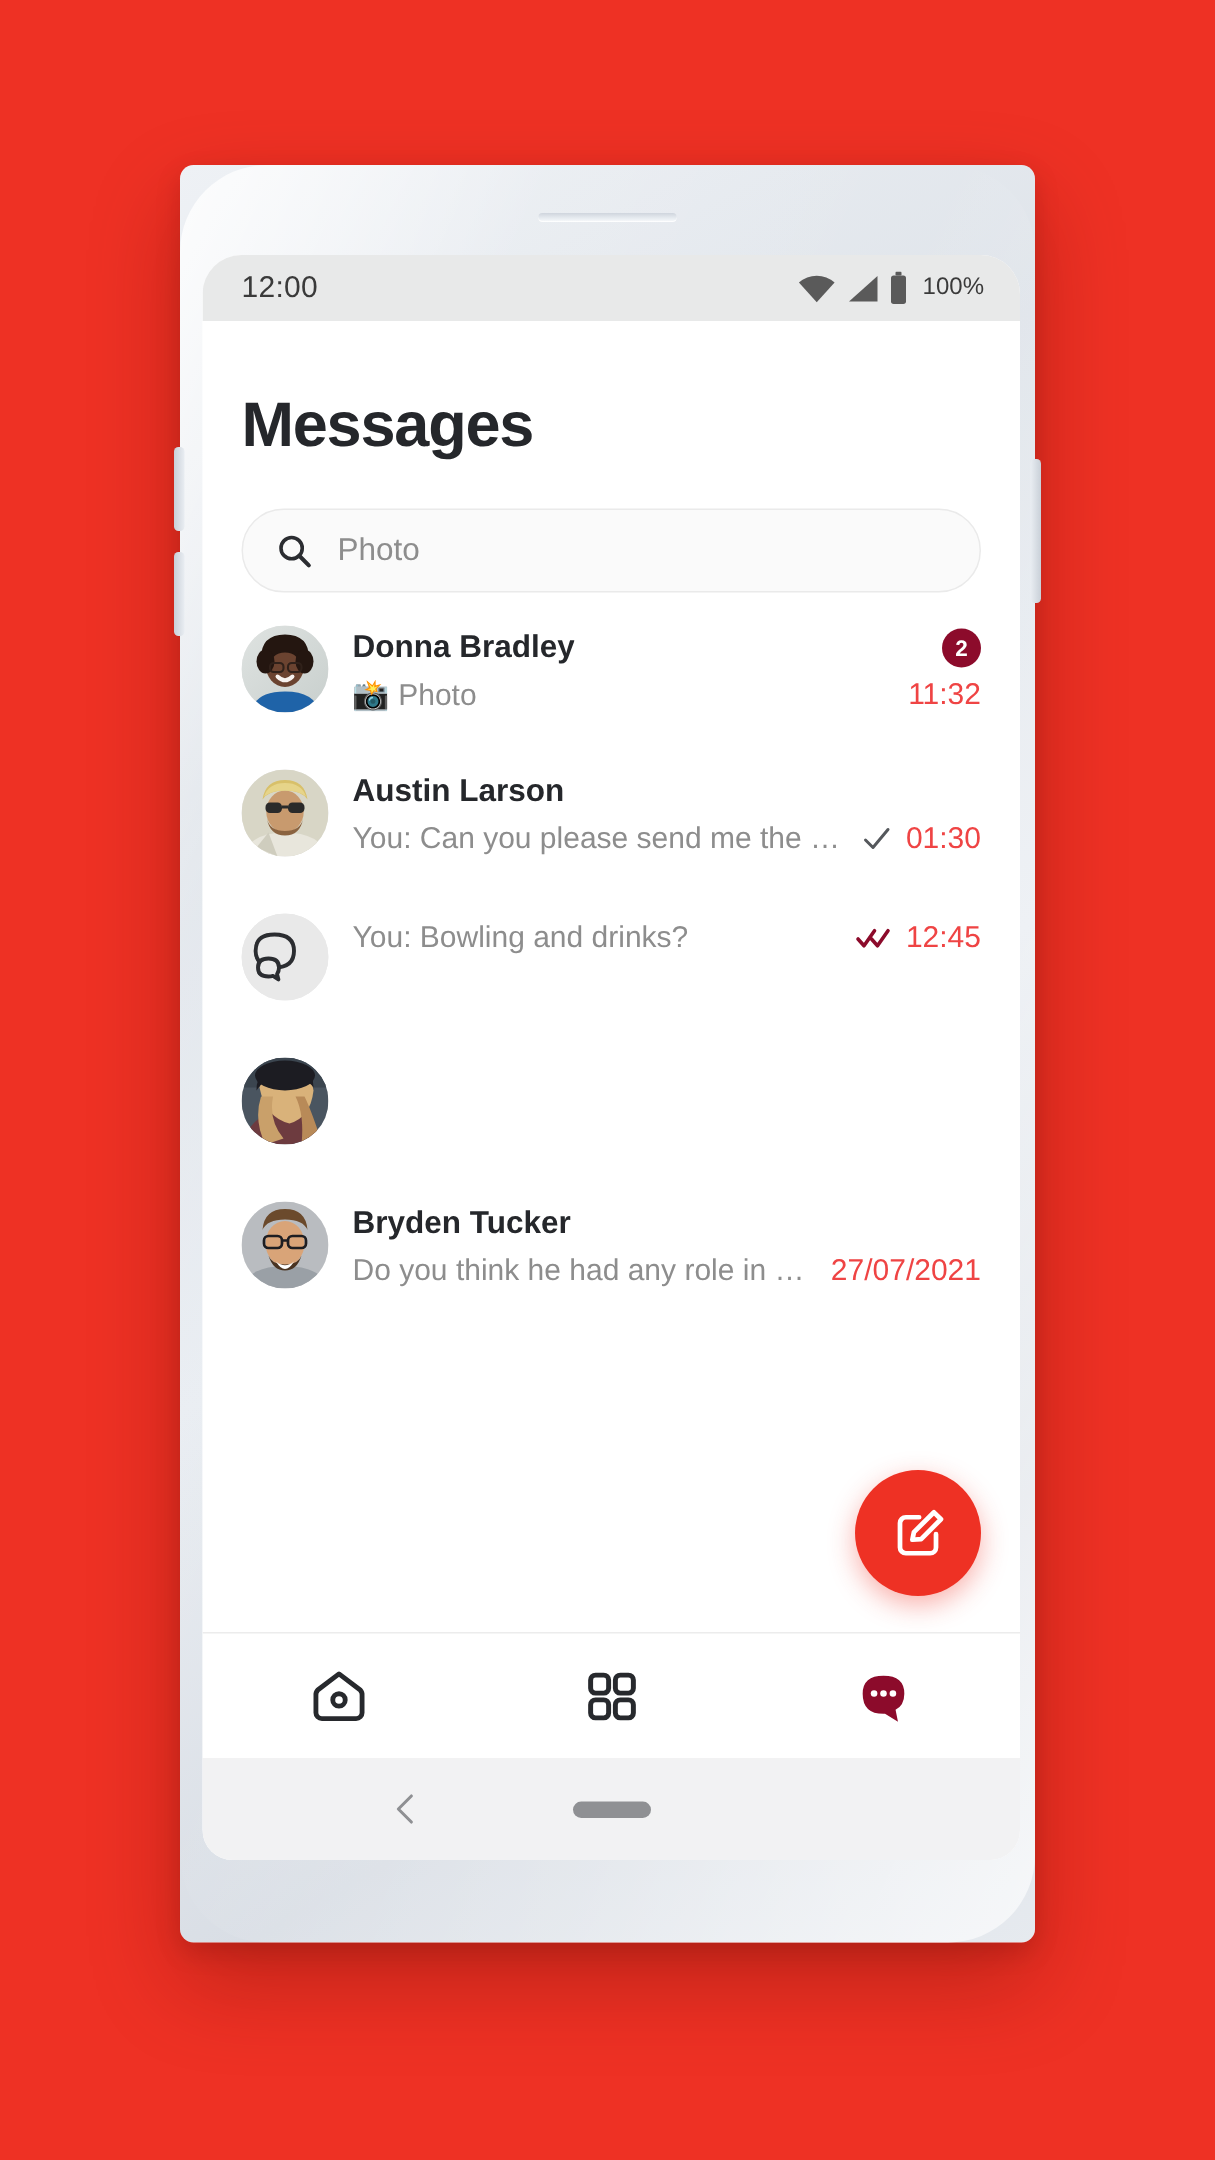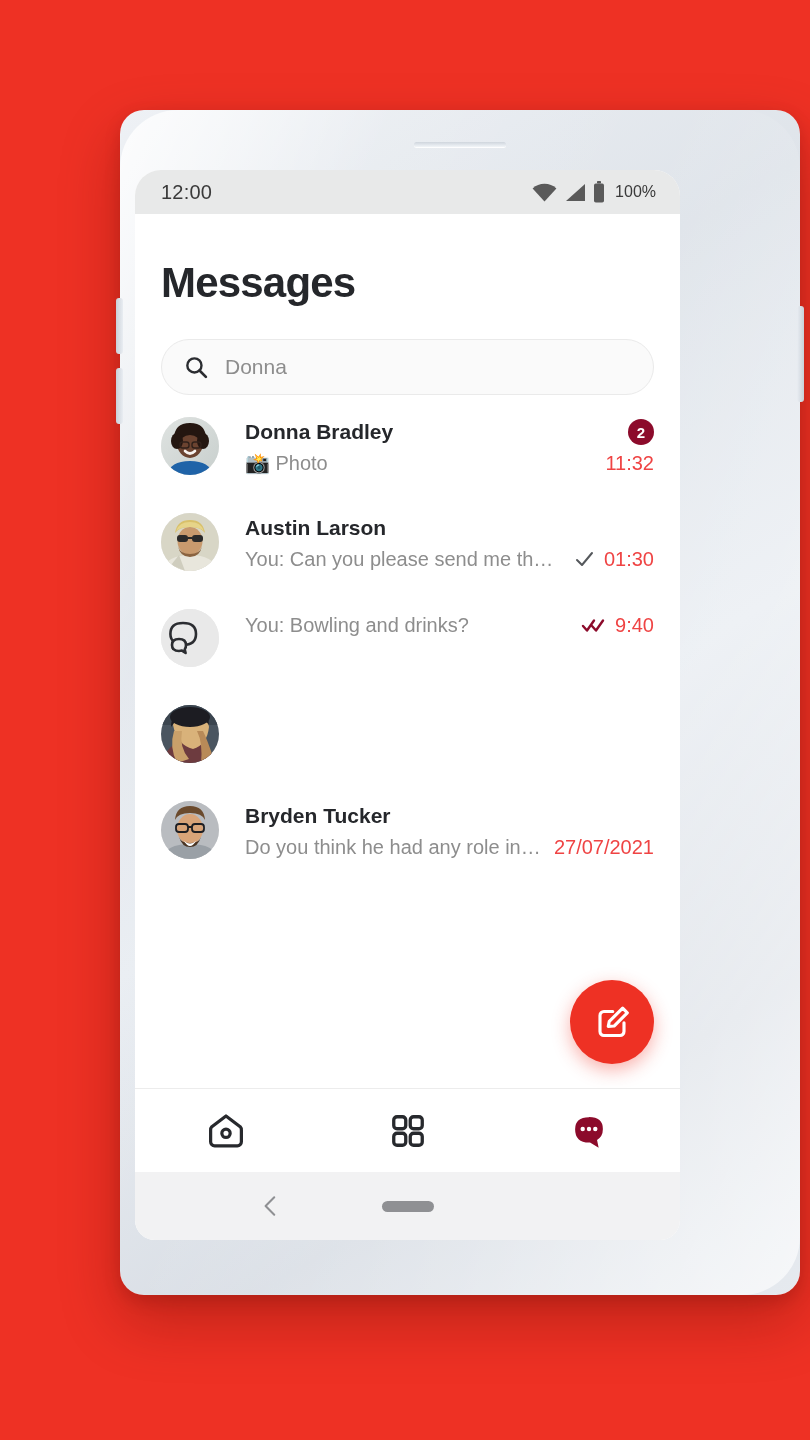--- a/index.html
+++ b/index.html
@@ -14,23 +14,23 @@
     background: #EE3124;
     font-family: "Liberation Sans", sans-serif;
     position: relative;
   }
 
   
   #phone-frame {
     position: absolute;
     left: 120px;
     top: 110px;
-    width: 680px;
+    width: 570px;
     height: 1185px;
-    border-radius: 24px;
+    border-radius: 9px;
     background: linear-gradient(150deg, #eef1f5 0%, #dfe4ea 28%, #e9edf2 55%, #d9dee5 80%, #e6eaef 100%);
     box-shadow: 0 26px 60px rgba(90, 8, 0, 0.32),
                 0 6px 16px rgba(90, 8, 0, 0.18);
   }
 
   
   #phone-bezel-gloss {
     position: absolute;
     inset: 0;
     border-radius: 58px;
@@ -137,21 +137,21 @@
 
   
   #conversation-list {
     margin-top: 16px;
     padding: 0 26px;
   }
   .conv-row {
     display: flex;
     align-items: flex-start;
     height: 96px;
-    gap: 26px;
+    gap: 16px;
   }
   .avatar {
     width: 58px;
     height: 58px;
     border-radius: 50%;
     flex: none;
     margin-top: 6px;
     overflow: hidden;
     position: relative;
     background: #e9e9e9;
@@ -311,21 +311,21 @@
 
     <div id="app-body">
 
       <h1 id="page-title">Messages</h1>
 
       <div id="search-bar">
         <svg width="25" height="25" viewBox="0 0 24 24">
           <circle cx="10" cy="10" r="6.8" fill="none" stroke="#2b2d31" stroke-width="2.3"></circle>
           <line x1="14.9" y1="14.9" x2="21" y2="21" stroke="#2b2d31" stroke-width="2.6" stroke-linecap="round"></line>
         </svg>
-        <span id="search-placeholder">Donna</span>
+        <span id="search-placeholder">Photo</span>
       </div>
 
       <div id="conversation-list">
 
         <div class="conv-row">
           <div class="avatar">
             <svg viewBox="0 0 58 58">
               <defs>
                 <linearGradient id="bgD" x1="0" y1="0" x2="1" y2="1">
                   <stop offset="0" stop-color="#dfe3e1"></stop>
@@ -399,21 +399,21 @@
             </svg>
           </div>
           <div class="conv-main">
             <div class="conv-botrow">
               <span class="conv-preview">You: Bowling and drinks?</span>
               <span class="conv-meta">
                 <svg width="25" height="16" viewBox="0 0 25 16">
                   <path d="M2 9 L6 13.5 L13 3.5" fill="none" stroke="#8C0B2B" stroke-width="2.4" stroke-linecap="round" stroke-linejoin="round"></path>
                   <path d="M11 9 L15 13.5 L22 3.5" fill="none" stroke="#8C0B2B" stroke-width="2.4" stroke-linecap="round" stroke-linejoin="round"></path>
                 </svg>
-                <span class="conv-time">9:40</span>
+                <span class="conv-time">12:45</span>
               </span>
             </div>
           </div>
         </div>
 
         <div class="conv-row">
           <div class="avatar">
             <svg viewBox="0 0 58 58">
               <rect width="58" height="58" fill="#4a5560"></rect>
               <rect y="0" width="58" height="20" fill="#3b454f"></rect>

